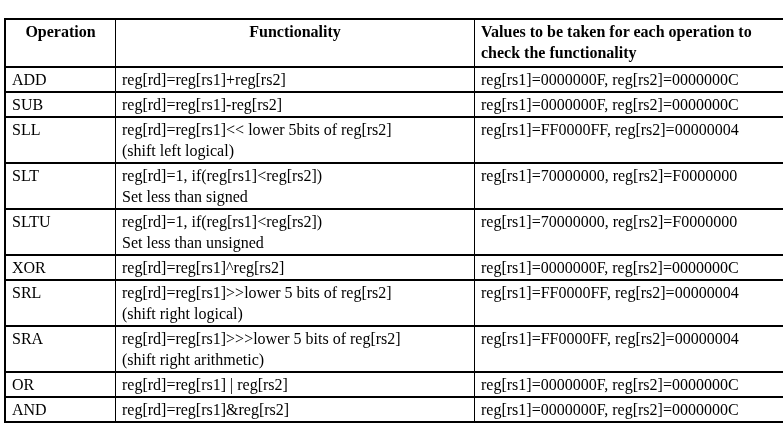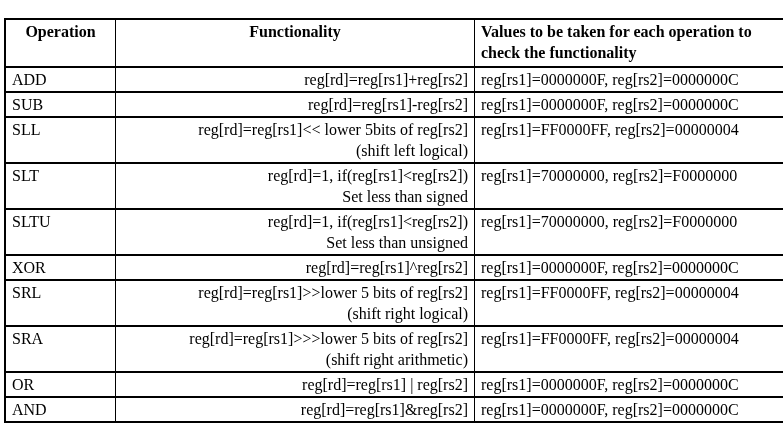--- a/index.html
+++ b/index.html
@@ -30,21 +30,21 @@
     border-left: 1px solid #000000;
     border-right: 1px solid #000000;
     vertical-align: top;
     font-size: 16px;
     line-height: 21px;
     padding: 1px 6px;
     white-space: pre-line;
     overflow: hidden;
   }
   .col-op     { width: 97px;  text-align: left; padding-left: 2px; padding-right: 2px; }
-  .col-func   { width: 346px; text-align: right; }
+  .col-func   { width: 346px; text-align: left; }
   .col-values { width: 325px; text-align: left; }
   .op-table th { font-weight: bold; font-family: Liberation Serif, serif; }
   .op-table thead th { height: 44px; }
   .op-table th.col-op, .op-table th.col-func { text-align: center; }
   .op-table th.col-values { text-align: left; }
 </style>
 </head>
 <body>
 
 <table class="op-table">

